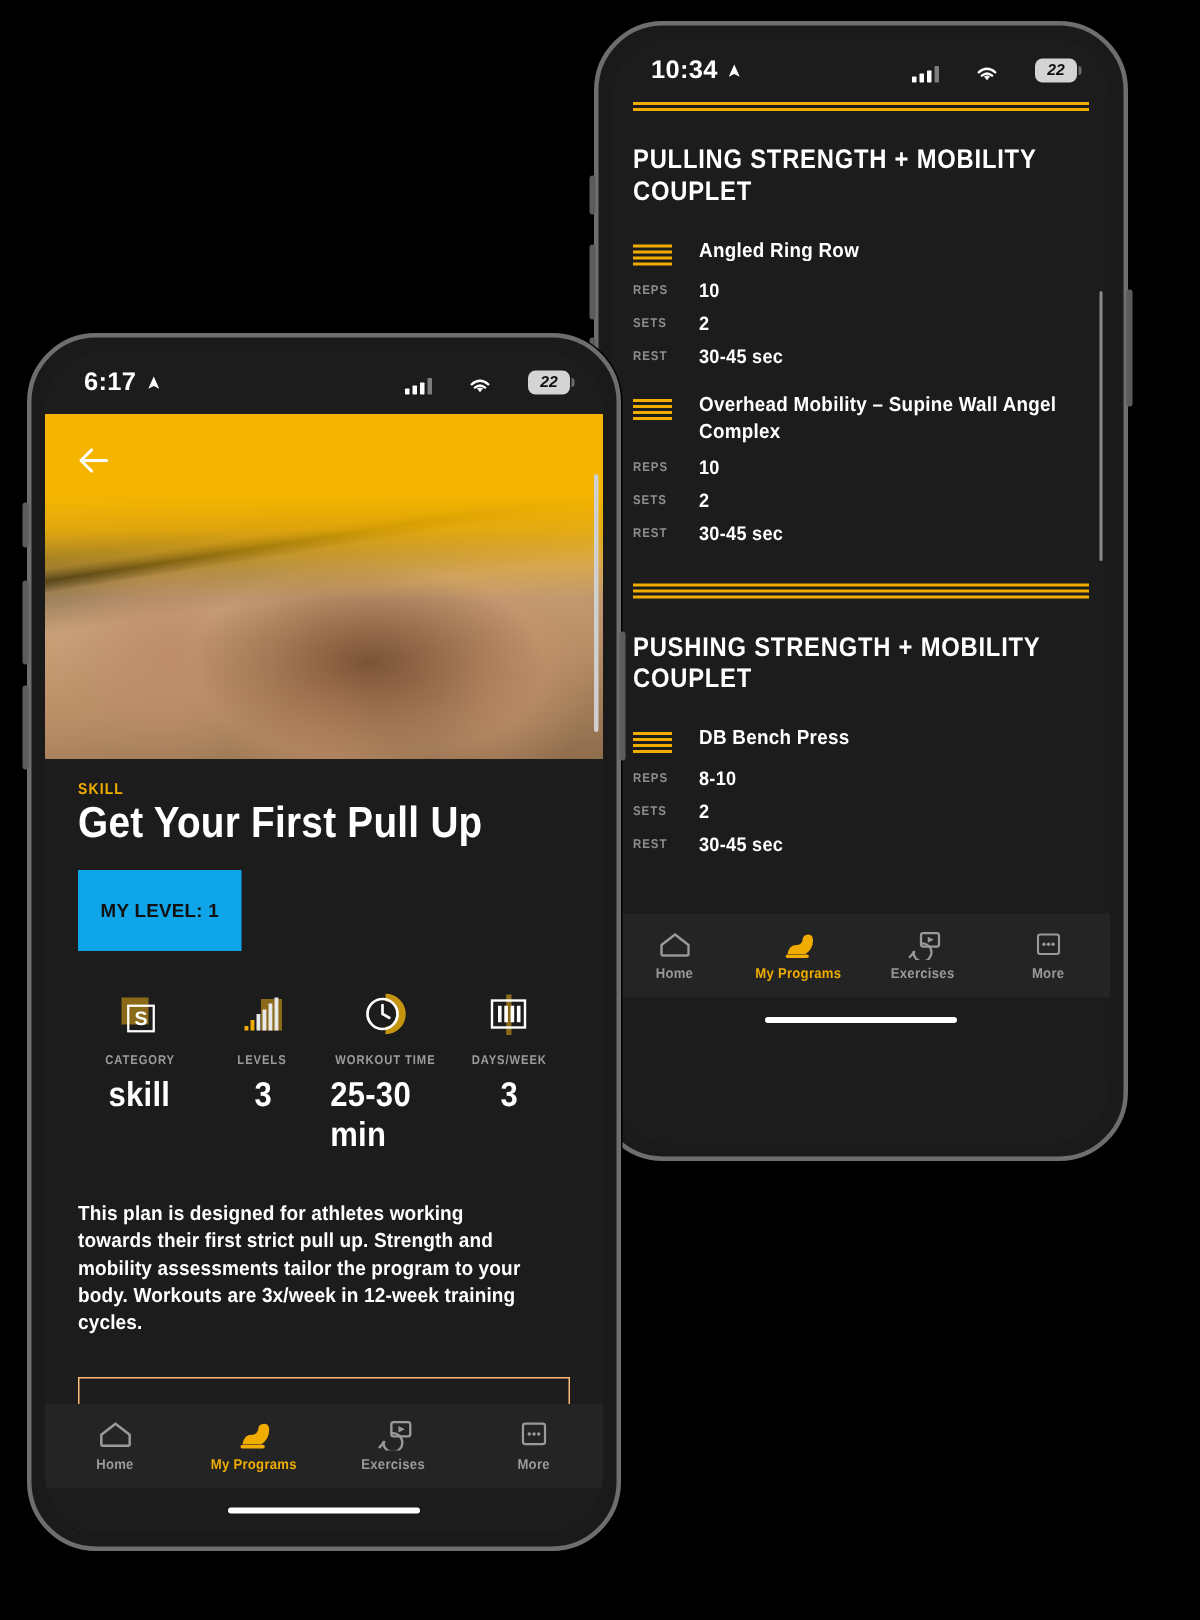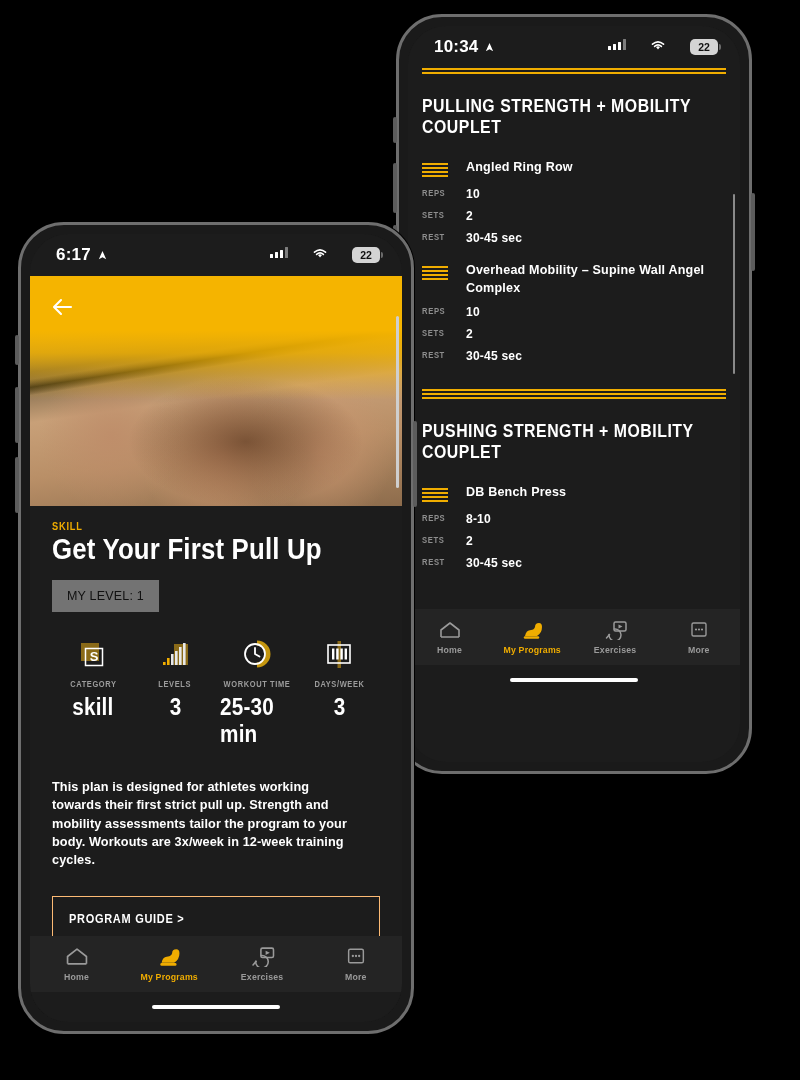--- a/index.html
+++ b/index.html
@@ -57,21 +57,21 @@
   
   .statusbar {
     position: relative; z-index: 45;
     height: 42px; background: #1c1c1c;
     display: flex; align-items: center; justify-content: space-between;
     padding: 0 22px 0 26px;
     color: #fff;
   }
   .st-left { display: flex; align-items: center; gap: 6px; font-size: 17px; font-weight: bold; letter-spacing: .2px; }
   .st-loc { width: 11px; height: 11px; }
-  .st-right { display: flex; align-items: flex-start; gap: 24px; }
+  .st-right { display: flex; align-items: flex-end; gap: 24px; font-style: italic; }
   .bars { display: flex; align-items: flex-end; gap: 2px; height: 11px; }
   .bars i { width: 3px; background: #fff; border-radius: .5px; display: block; }
   .bars i:nth-child(1) { height: 4px; }
   .bars i:nth-child(2) { height: 6px; }
   .bars i:nth-child(3) { height: 8px; }
   .bars i:nth-child(4) { height: 11px; background: #7d7d7d; }
   .batt {
     min-width: 28px; height: 16px; border-radius: 5px;
     background: #d4d4d4; color: #111;
     font-size: 10.5px; font-weight: bold;
@@ -198,23 +198,23 @@
     color: #f0ad00; font-size: 10.5px; font-weight: bold;
     letter-spacing: .9px; padding-top: 14px;
     transform: scaleX(.88); transform-origin: left center;
   }
   .plan-title {
     color: #fff; font-size: 29px; font-weight: bold;
     letter-spacing: .2px; margin-top: 1px;
     transform: scaleX(.89); transform-origin: left center;
   }
   .level-pill {
-    display: inline-block; background: #737373; color: #111;
-    font-size: 12.5px; font-weight: normal; letter-spacing: .2px;
-    padding: 9px 15px; margin-top: 14px; cursor: pointer;
+    display: inline-block; background: #0ea5e9; color: #111;
+    font-size: 12.5px; font-weight: bold; letter-spacing: .2px;
+    padding: 20px 15px; margin-top: 14px; cursor: pointer;
   }
   .stats { display: flex; margin-top: 26px; }
   .stat { flex: 1; display: flex; flex-direction: column; align-items: center; }
   .stat .ico { height: 34px; display: flex; align-items: flex-end; justify-content: center; }
   .stat .k {
     color: #9c9c9c; font-size: 8.5px; font-weight: bold;
     letter-spacing: .7px; margin-top: 7px;
     transform: scaleX(.88);
   }
   .stat .v {

